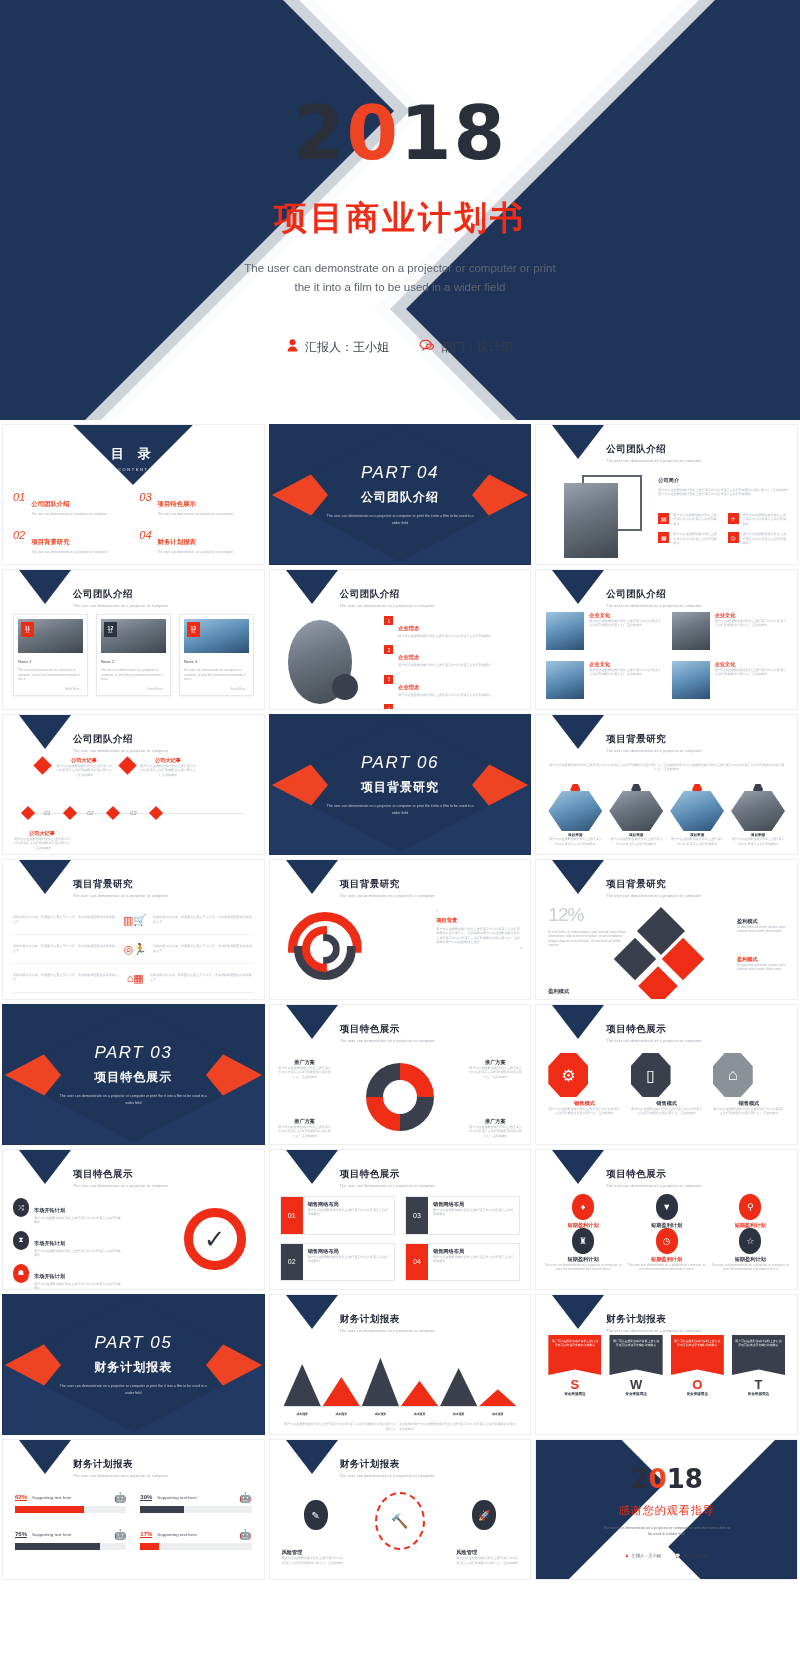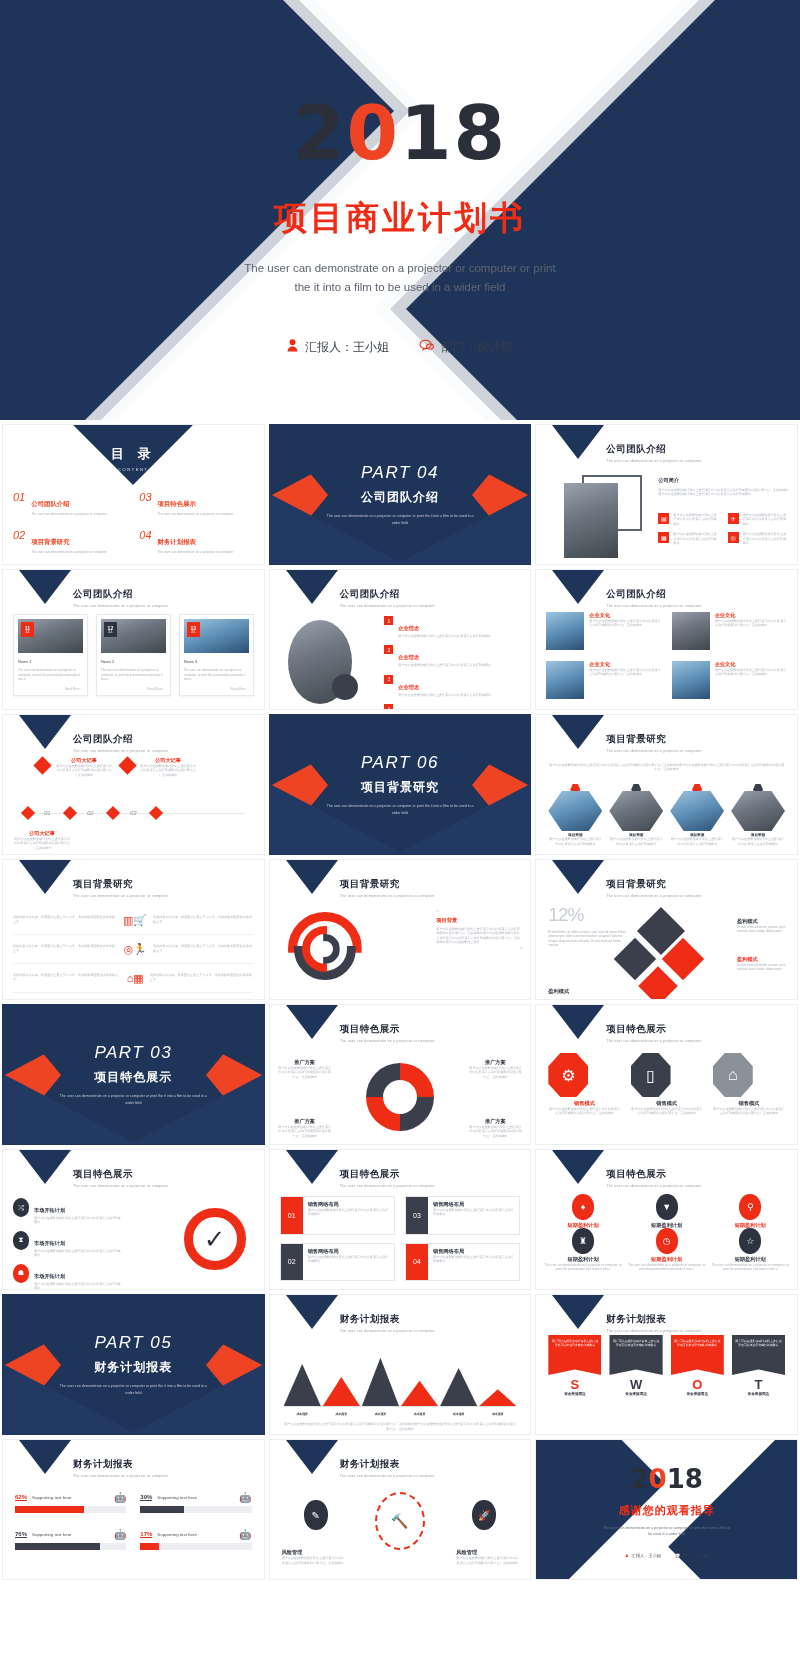--- a/index.html
+++ b/index.html
@@ -937,21 +937,21 @@
 
   <div class="slide">
     <div style="position:absolute;top:-40px;left:-72px;width:140px;height:230px;transform:rotate(45deg);background:#1f3459;"></div>
     <div style="position:absolute;top:-46px;left:-62px;width:140px;height:230px;transform:rotate(45deg);background:#cfd4da;z-index:-1;"></div>
     <div style="position:absolute;top:-40px;right:-72px;width:140px;height:230px;transform:rotate(45deg);background:#1f3459;"></div>
     <div style="position:absolute;top:-46px;right:-62px;width:140px;height:230px;transform:rotate(45deg);background:#cfd4da;z-index:-1;"></div>
     <div style="position:absolute;inset:0;display:flex;flex-direction:column;align-items:center;z-index:3;">
       <div style="margin-top:24px;font-size:26px;font-weight:bold;color:#2b2f3a;font-family:'DejaVu Sans',sans-serif;">
         <span>2</span><span style="color:#ef4423;">0</span><span>18</span>
       </div>
-      <div style="margin-top:9px;font-size:11px;font-weight:bold;color:#ef2c16;letter-spacing:1px;">感谢您的观看指导</div>
+      <div style="margin-top:9px;font-size:11px;font-weight:normal;color:#ef2c16;letter-spacing:1px;">感谢您的观看指导</div>
       <div style="margin-top:7px;font-size:3.6px;line-height:1.7;color:#6e747f;text-align:center;max-width:128px;">The user can demonstrate on a projector or computer or print the it into a film to be used in a wider field</div>
       <div style="margin-top:16px;display:flex;gap:14px;font-size:4.2px;color:#3a3f4b;align-items:center;">
         <span style="display:flex;align-items:center;gap:3px;">
             <span style="color:#ef2c16;">♟</span>
             <span>汇报人：王小姐</span>
           </span>
         <span style="display:flex;align-items:center;gap:3px;">
             <span style="color:#ef2c16;">💬</span>
             <span>部门：设计部</span>
           </span>

